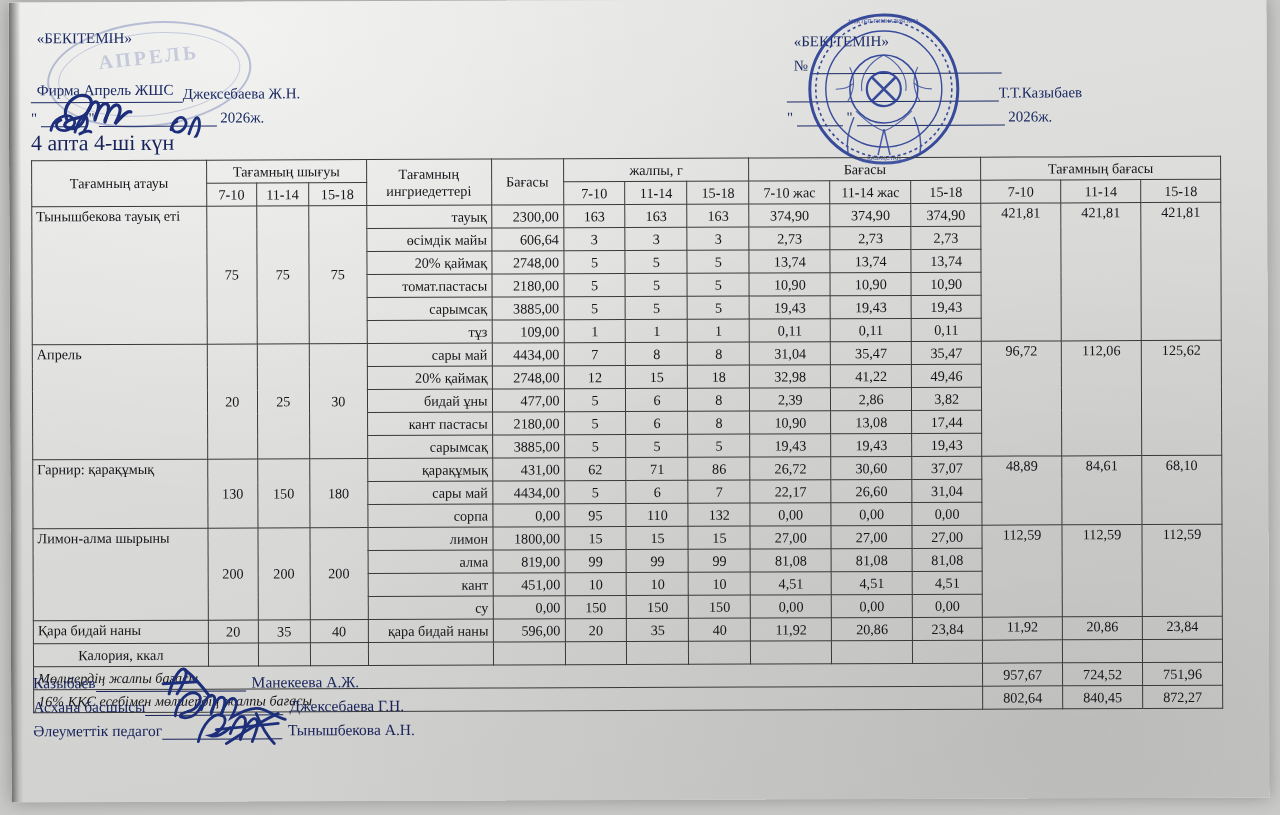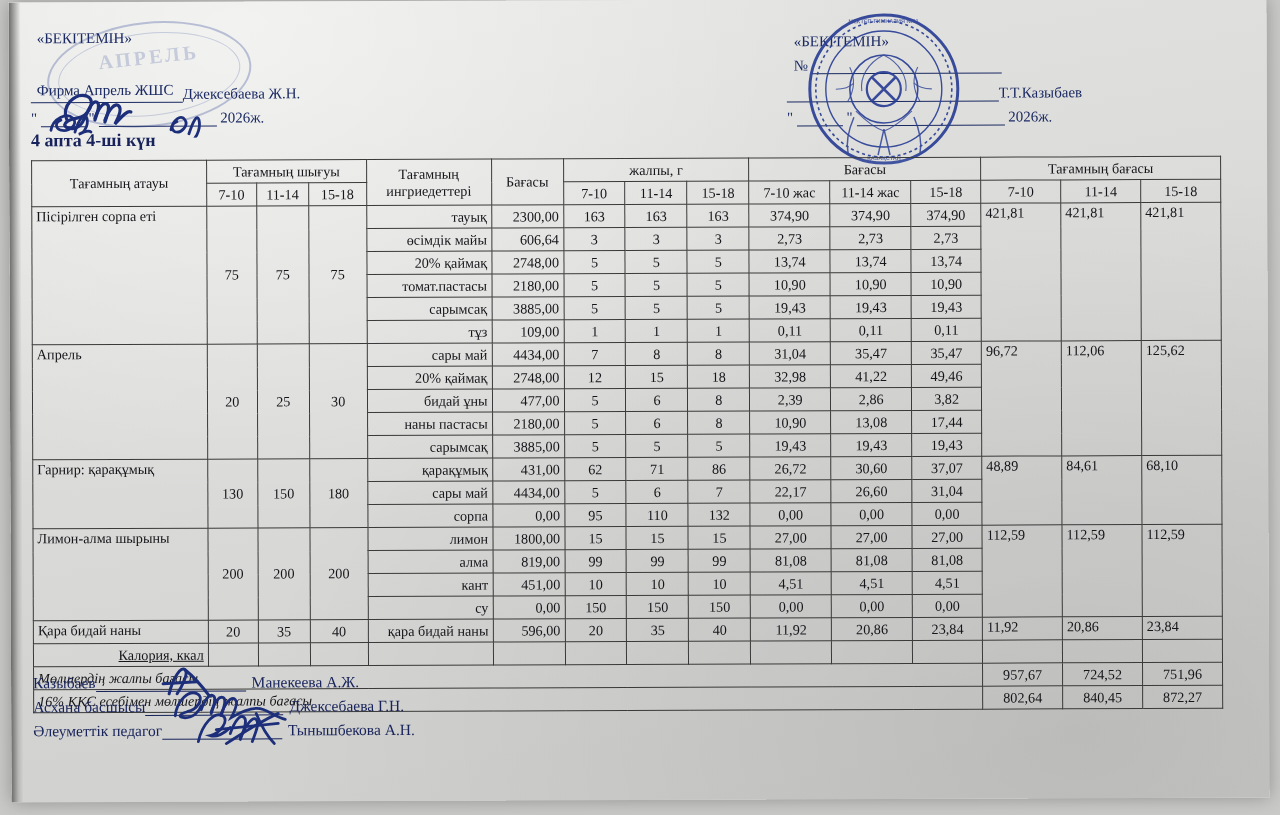--- a/index.html
+++ b/index.html
@@ -30,21 +30,21 @@
     position:absolute;left:0;top:0;width:12px;height:100%;
     background:linear-gradient(90deg,#6b6b69,#b9b9b7 60%,rgba(185,185,183,0));
   }
   
   .hdr { position:absolute; color:#1b2a63; font-weight:normal; white-space:nowrap; }
   .hdr-l { left:28px; }
   .hl1 { top:28px; font-size:15px; }
   .hl2 { top:52px; font-size:15px;margin-top:28px; }
   .sigline-row { position:absolute; font-size:15px; color:#1b2a63; white-space:nowrap;}
   .uline { display:inline-block; border-bottom:1.4px solid #1b2a63; height:15px; vertical-align:bottom;}
-  .week { position:absolute; left:22px; top:128px; font-size:18px; font-weight:bold; color:#17235a;}
+  .week { position:absolute; left:22px; top:128px; font-size:22px; font-weight:normal; color:#17235a;}
   .hdr-r { left:785px; }
   .hr1 { top:34px; font-size:15px; }
   
   .ink { position:absolute; pointer-events:none; }
   
   .stamp-oval{
     position:absolute;left:38px;top:20px;width:205px;height:105px;
     border:2.5px solid rgba(50,72,150,.30);border-radius:50%;
     transform:rotate(-6deg);
   }
@@ -67,23 +67,23 @@
     border:1px solid #3a3a3a;
     font-size:14.2px; font-weight:normal;
     padding:1px 4px; height:23px;
     background:rgba(255,255,255,.05);
   }
   th { font-weight:bold; font-size:14.6px; text-align:center; }
   .c { text-align:center; }
   .l { text-align:right; }
   .r { text-align:right; padding-right:7px; }
   .dish { text-align:left; vertical-align:top; padding-left:6px; }
-  .totcell { vertical-align:top; padding-top:2px; }
+  .totcell { text-align:center; vertical-align:top; padding-top:2px; }
   .foot-lbl { text-align:left; font-style:italic; font-weight:bold; font-size:15px; padding-left:6px;}
-  .foot-bold { font-weight:bold; font-size:15px; text-align:right; padding-left:4px;text-decoration:underline;}
+  .foot-bold { font-weight:bold; font-size:15px; text-align:center; padding-left:4px;}
   
   .bsig { position:absolute; font-size:15.5px; color:#17235a; white-space:nowrap; }
   .bsig .nm { margin-left:6px; }
   .bline { display:inline-block; border-bottom:1.5px solid #17235a; height:16px; vertical-align:bottom; }
   
   #round-stamp { position:absolute; left:775px; top:8px; width:200px; height:160px; opacity:.92;}
 </style>
 </head>
 <body>
 
@@ -211,21 +211,21 @@
         <th>7-10 жас</th>
         <th>11-14 жас</th>
         <th>15-18</th>
         <th>7-10</th>
         <th>11-14</th>
         <th>15-18</th>
       </tr>
     </thead>
     <tbody id="tbody">
         <tr>
-          <td class="dish" rowspan="6">Пісірілген сорпа еті</td>
+          <td class="dish" rowspan="6">Тынышбекова тауық еті</td>
           <td class="c" rowspan="6">75</td>
           <td class="c" rowspan="6">75</td>
           <td class="c" rowspan="6">75</td>
           <td class="l">тауық</td>
           <td class="r">2300,00</td>
           <td class="c">163</td>
           <td class="c">163</td>
           <td class="c">163</td>
           <td class="c">374,90</td>
           <td class="c">374,90</td>
@@ -315,21 +315,21 @@
           <td class="l">бидай ұны</td>
           <td class="r">477,00</td>
           <td class="c">5</td>
           <td class="c">6</td>
           <td class="c">8</td>
           <td class="c">2,39</td>
           <td class="c">2,86</td>
           <td class="c">3,82</td>
         </tr>
         <tr>
-          <td class="l">наны пастасы</td>
+          <td class="l">кант пастасы</td>
           <td class="r">2180,00</td>
           <td class="c">5</td>
           <td class="c">6</td>
           <td class="c">8</td>
           <td class="c">10,90</td>
           <td class="c">13,08</td>
           <td class="c">17,44</td>
         </tr>
         <tr>
           <td class="l">сарымсақ</td>

